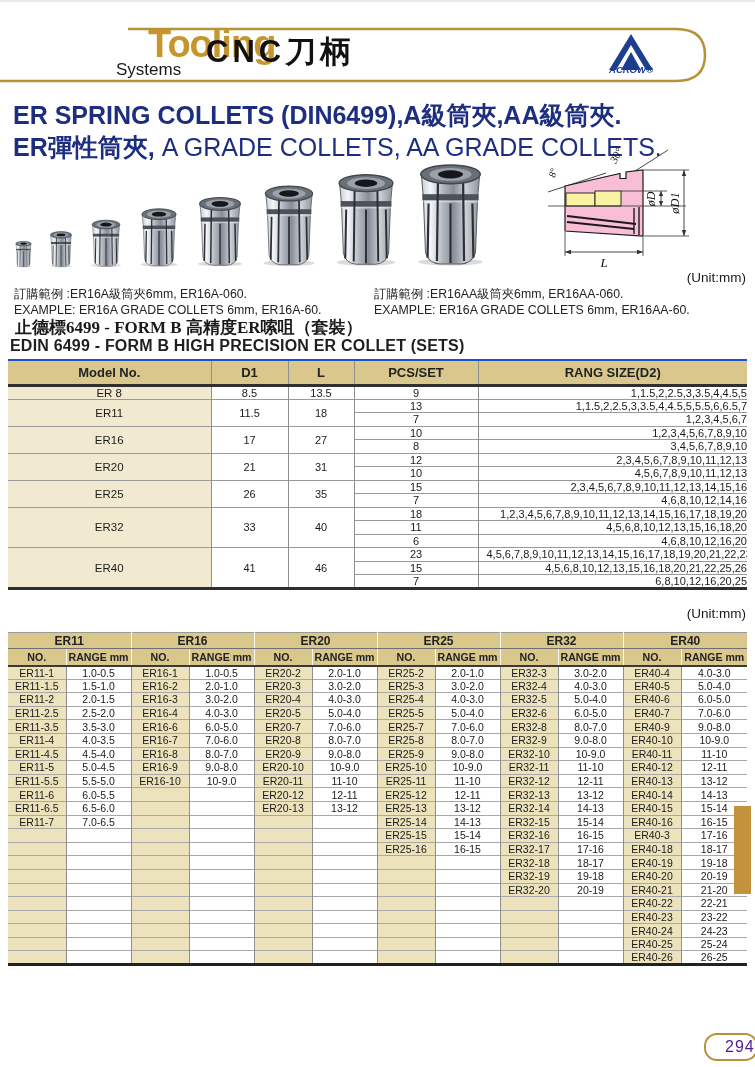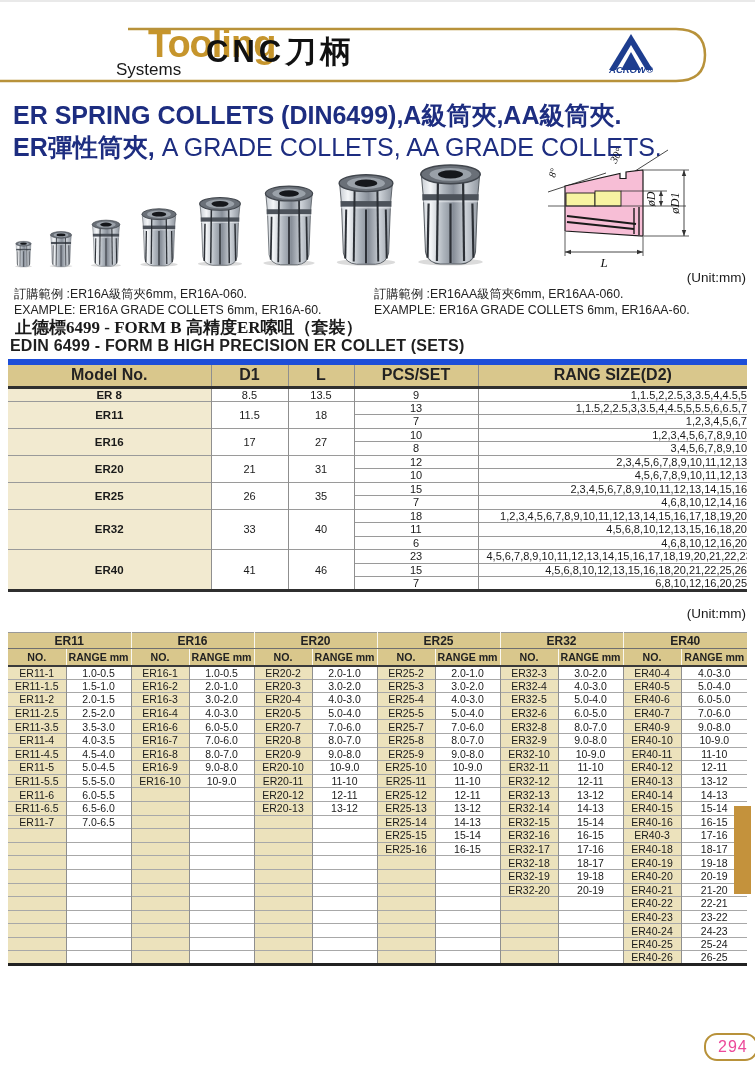--- a/index.html
+++ b/index.html
@@ -42,41 +42,41 @@
 
   
   .sets-heading-zh{position:absolute;left:15px;top:314px;font-family:"Liberation Serif",serif;font-weight:bold;font-size:17px;color:#1a1a1a;}
   .sets-heading-en{position:absolute;left:10px;top:335px;font-size:16px;font-weight:bold;color:#1f1f1f;letter-spacing:0.2px;}
 
   
   table{border-collapse:collapse;table-layout:fixed;}
   .sets{position:absolute;left:8px;top:357px;width:739px;border-bottom:3px solid #2f2f2f;}
   .sets th,.sets td{border-right:1px solid #8f8f8f;overflow:hidden;white-space:nowrap;}
   .sets tr>*:last-child{border-right:none;}
-  .sets thead th{background:var(--table-header-bg);height:25px;font-size:16px;font-weight:bold;color:#222;border-top:6px solid #1d4ed8;border-bottom:3px solid #2f2f2f;}
+  .sets thead th{background:var(--table-header-bg);height:25px;font-size:13px;font-weight:bold;color:#222;border-top:2px solid #1d4ed8;border-bottom:3px solid #2f2f2f;}
   .sets tbody th,.sets tbody td{height:13.5px;font-size:11px;color:#1a1a1a;text-align:center;border-top:1px solid #9a9a9a;font-weight:normal;}
   .sets tbody tr:first-child>*{border-top:none;}
-  .sets tbody th.c0{background:var(--model-cell-bg);font-weight:bold;font-size:11.5px;}
+  .sets tbody th.c0{background:var(--model-cell-bg);font-weight:normal;font-size:11.5px;}
   .sets tbody td.c4{text-align:right;padding-left:8px;}
 
   
   .range{position:absolute;left:8px;top:630px;width:739px;border-bottom:3.5px solid #222;}
   .range th{background:var(--table-header-bg);font-weight:bold;color:#222;border-right:1.5px solid #faf8f0;overflow:hidden;white-space:nowrap;}
   .range tr>*:last-child{border-right:none;}
   .range thead tr.g1 th{height:16px;font-size:12px;border-top:1px solid #999;border-bottom:1px solid #6f6f6f;}
   .range thead tr.g2 th{height:17px;font-size:11.5px;border-bottom:1px solid #6f6f6f;}
   .range thead tr.g3 th{height:17px;font-size:10.6px;border-bottom:2.5px solid #3a3a3a;}
   .range td{height:13.6px;font-size:10.5px;color:#1a1a1a;text-align:center;border-top:1px solid #a8a8a8;border-right:1px solid #8f8f8f;overflow:hidden;white-space:nowrap;}
   .range td.no{background:var(--no-cell-bg);}
   .range tbody tr:first-child td{border-top:none;}
 
   
   .side-tab{position:absolute;right:4px;top:804px;width:17px;height:88px;background:var(--tab-gold);}
   .page-num-box{position:absolute;left:704px;top:1031px;width:54px;height:28px;border:2px solid var(--accent-gold);border-radius:13px;background:#fff;display:flex;align-items:center;}
-  .page-num-box span{font-size:16px;color:#ec4899;padding-left:12px;letter-spacing:1px;}
+  .page-num-box span{font-size:16px;color:#4c1d95;padding-left:19px;letter-spacing:1px;}
 </style>
 </head>
 <body>
 
 <div class="page">
 
   <svg width="0" height="0" style="position:absolute" aria-hidden="true">
     <defs>
       <linearGradient id="metalGrad" x1="0" y1="0" x2="1" y2="0">
         <stop offset="0" stop-color="#c9ced4"></stop>

